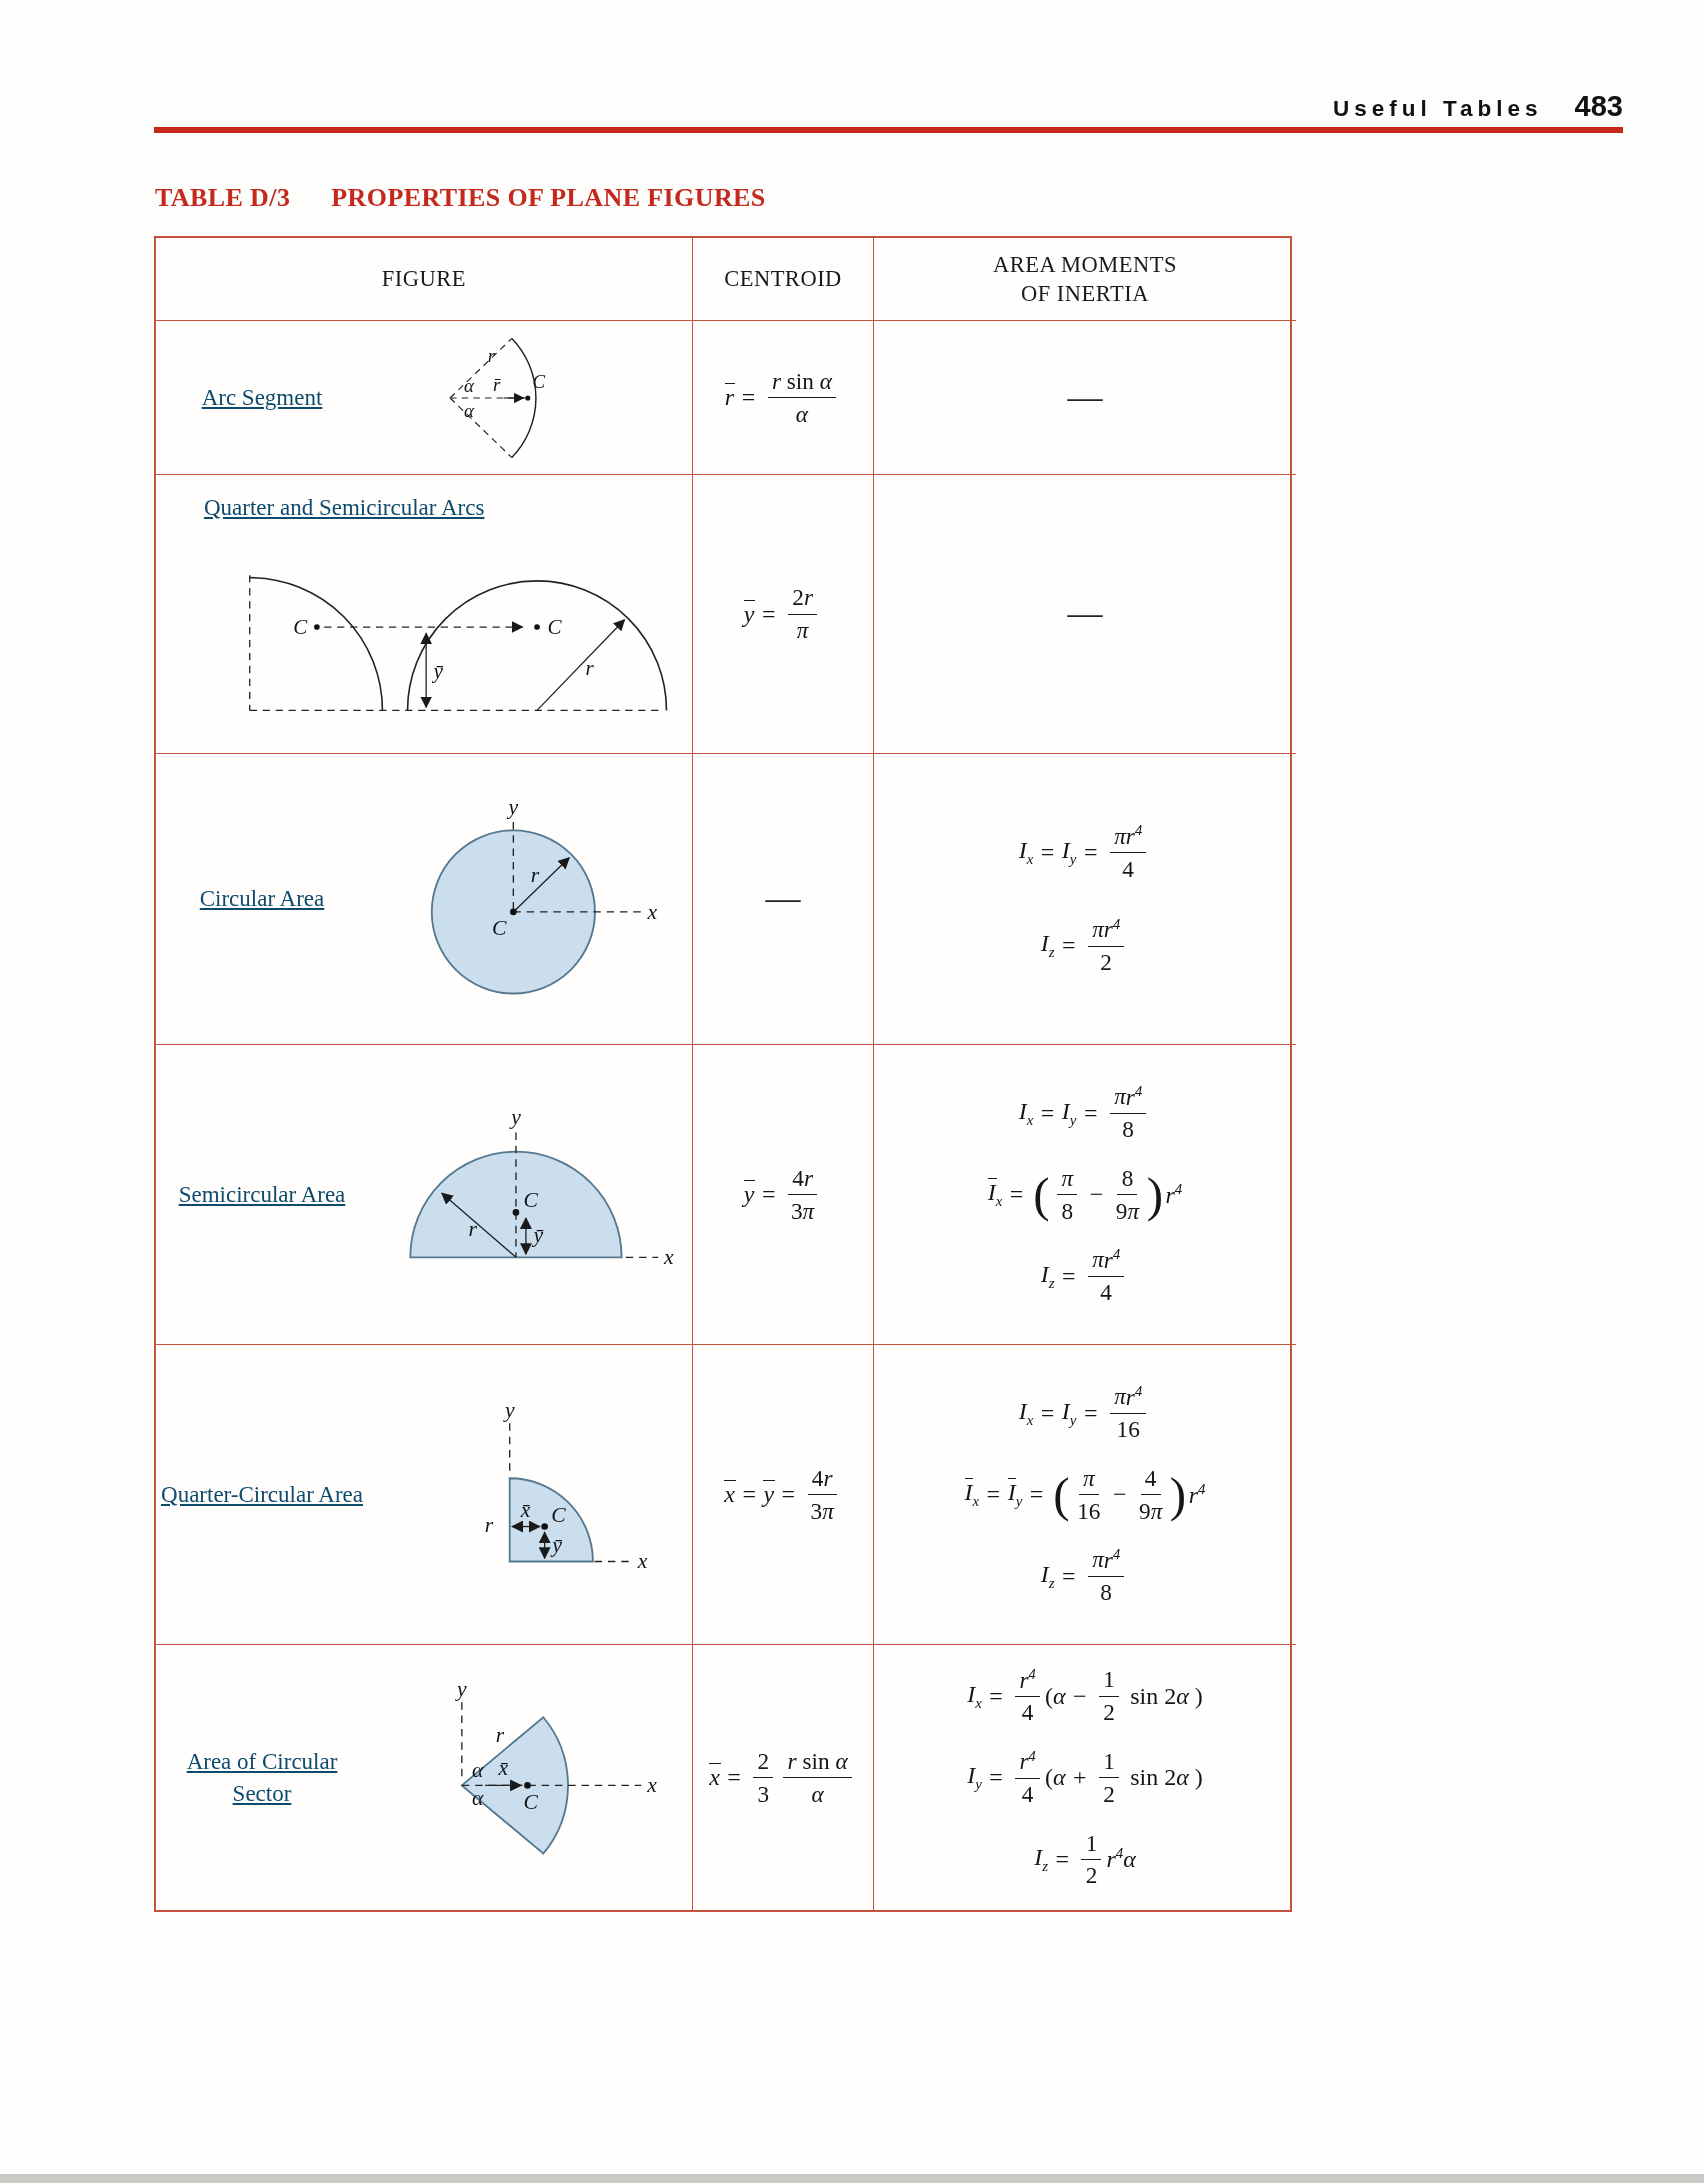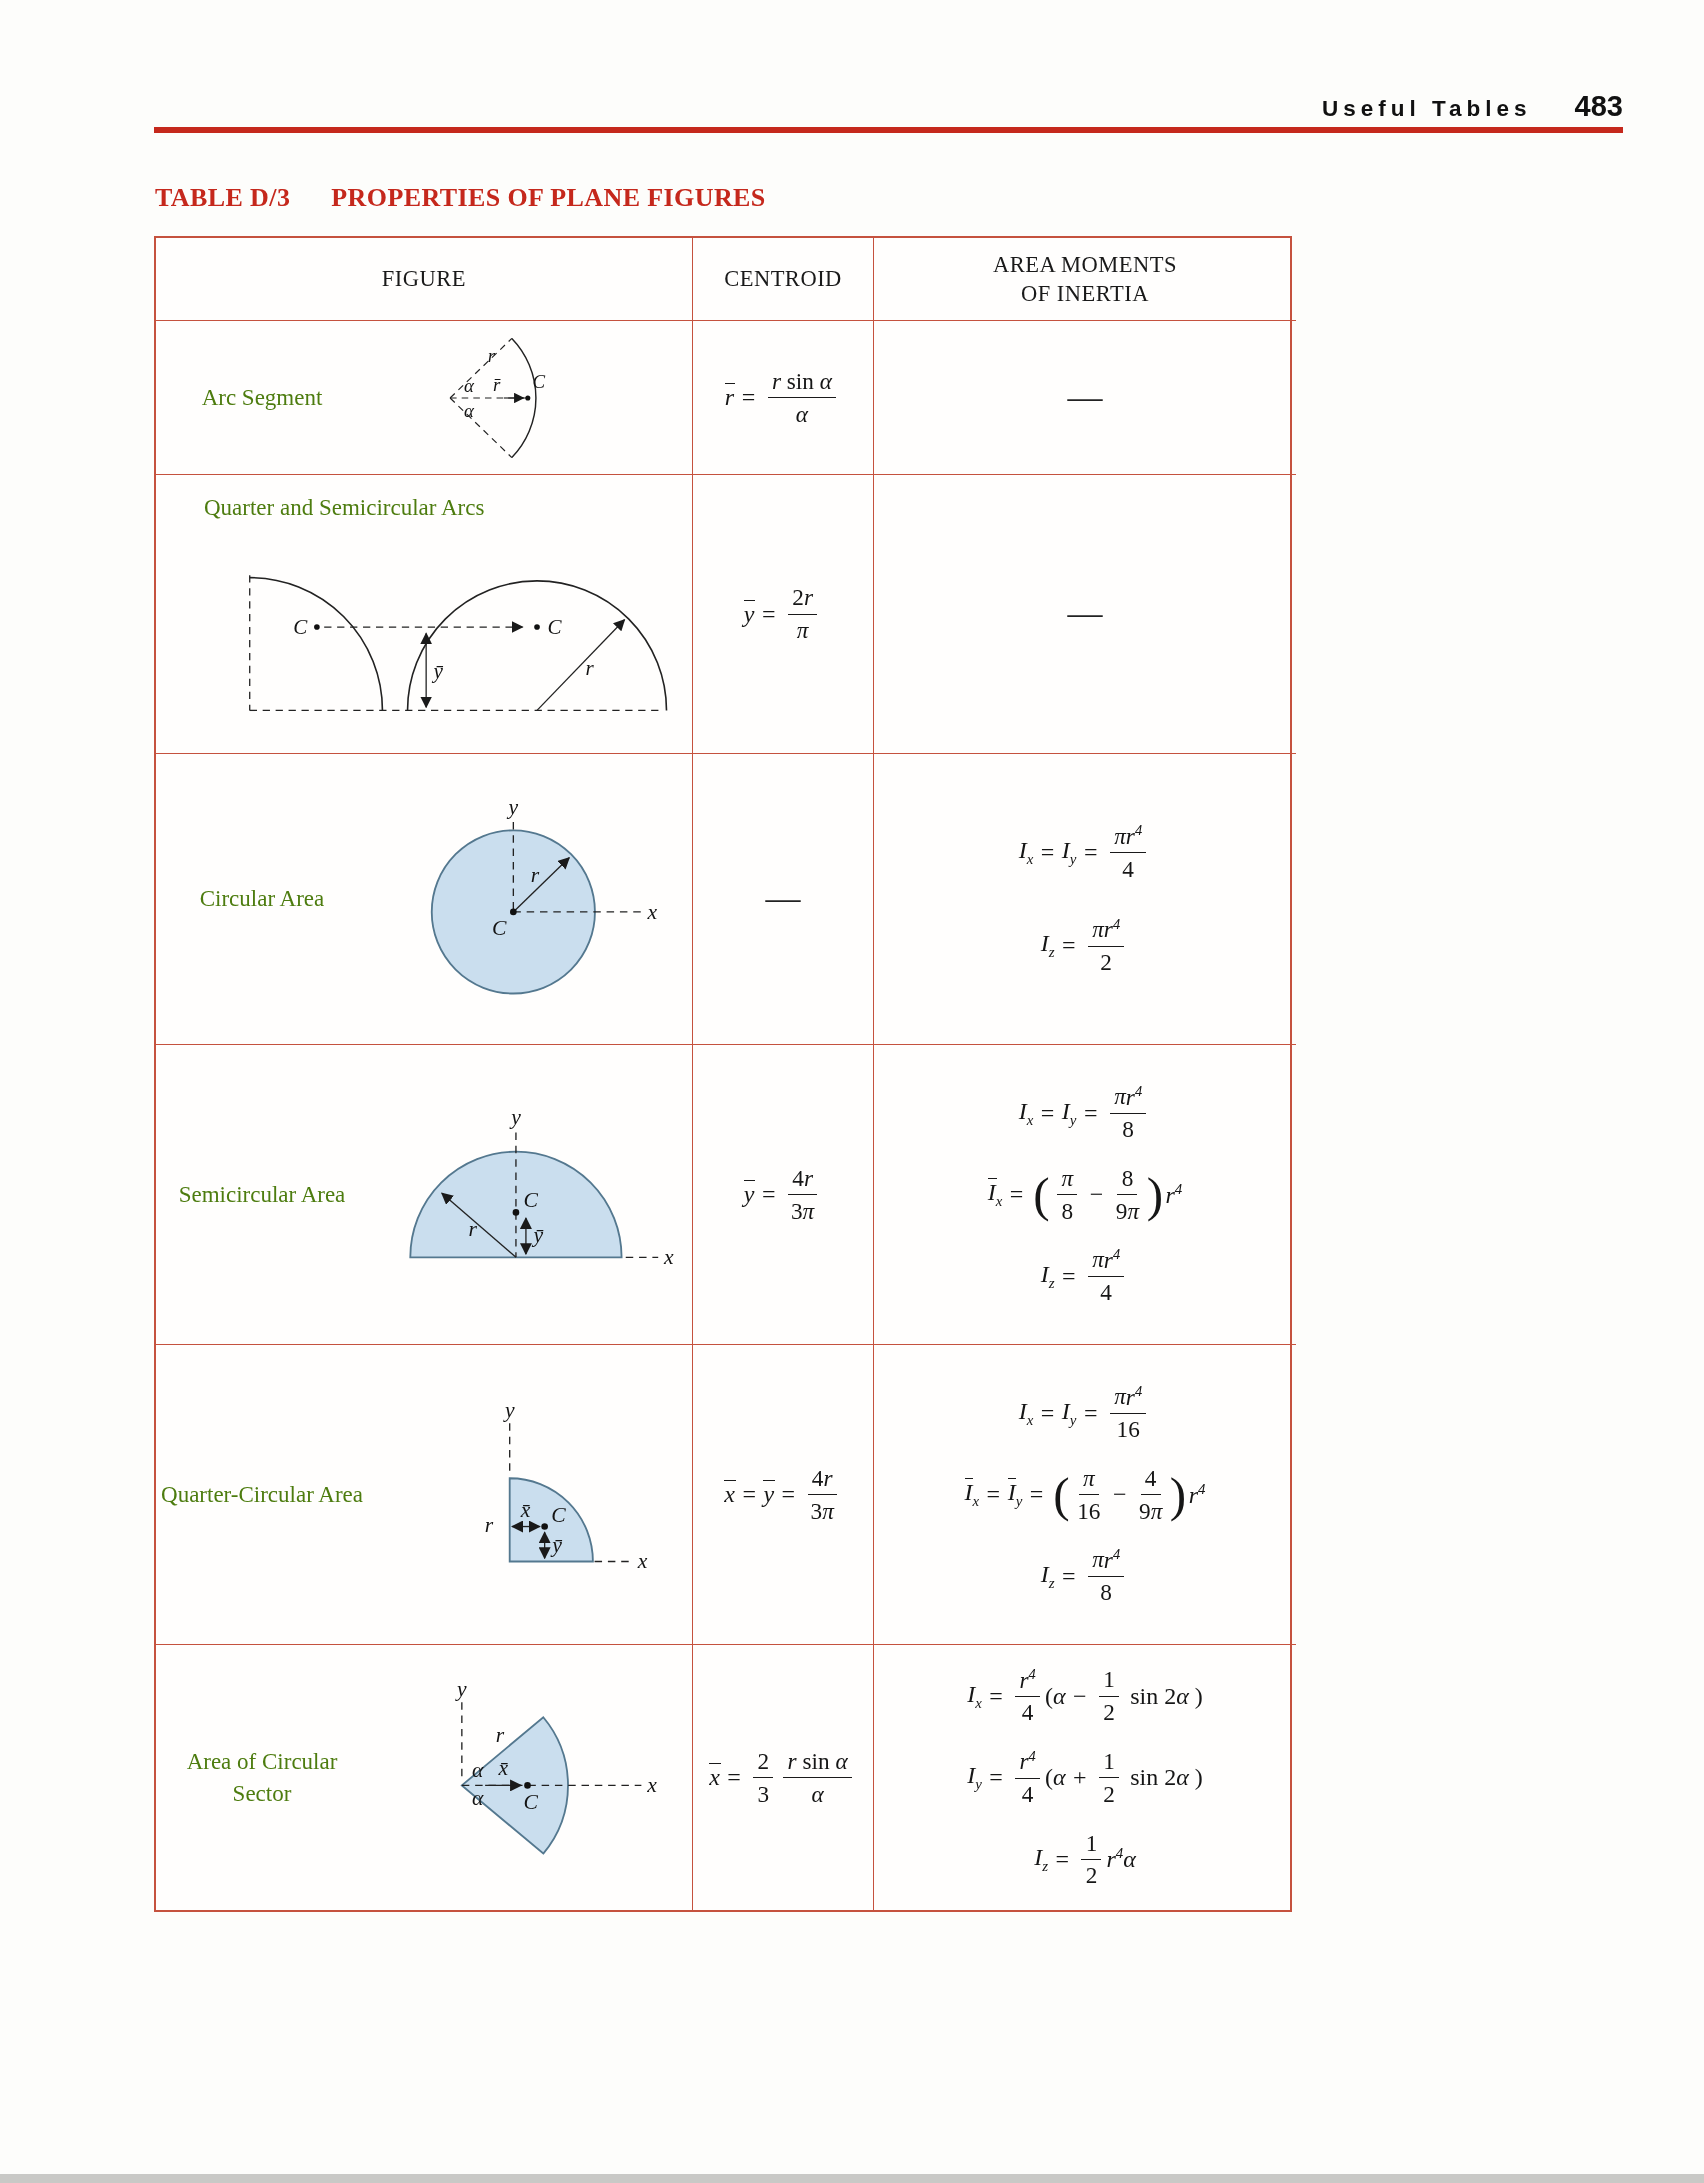--- a/index.html
+++ b/index.html
@@ -9,42 +9,42 @@
     --figure-stroke:#54788f;
     --text:#1a1a1a;
   }
   *{box-sizing:border-box;margin:0;padding:0;}
   html,body{background:#ffffff;}
   body{
     width:1705px;height:2183px;position:relative;overflow:hidden;
     font-family:"Liberation Serif",serif;color:var(--text);background:#fdfdfb;
   }
   
-  .running-head{position:absolute;top:90px;right:82px;display:flex;align-items:baseline;gap:32px;}
+  .running-head{position:absolute;top:90px;right:82px;display:flex;align-items:baseline;gap:21px;}
   .running-head .label{font-family:"Liberation Sans",sans-serif;font-weight:700;font-size:22.5px;letter-spacing:5px;color:#111;}
   .running-head .pagenum{font-family:"Liberation Sans",sans-serif;font-weight:700;font-size:29px;color:#111;margin-left:11px;}
   .head-rule{position:absolute;left:154px;top:127px;width:1469px;height:5.8px;background:var(--accent-red);}
   
   .table-title{position:absolute;left:155px;top:183px;color:var(--accent-red);font-weight:700;font-size:26px;letter-spacing:0.4px;}
   .table-title .ttext{margin-left:41px;}
   
   .dtable{
     position:absolute;left:154px;top:236px;width:1138px;
     border:2.5px solid var(--table-border);
     display:grid;grid-template-columns:537px 181px 422px;
     grid-template-rows:83px 154px 279px 291px 300px 300px 265px;
     background:#fffefd;
   }
   .cell{border-right:1.7px solid var(--table-border);border-bottom:1.7px solid var(--table-border);position:relative;}
   .last-col{border-right:none;}
   .last-row{border-bottom:none;}
   .hc{display:flex;flex-direction:column;align-items:center;justify-content:center;font-size:22.5px;letter-spacing:0.5px;line-height:1.3;}
   
   .figcell{display:flex;align-items:center;}
-  .figlabel{width:212px;flex:0 0 auto;text-align:center;font-size:23px;line-height:1.35;color:#4d7c0f;}
+  .figlabel{width:212px;flex:0 0 auto;text-align:center;font-size:23px;line-height:1.35;color:#0c4a6e;text-decoration:underline;}
   .figart{flex:1;display:flex;justify-content:center;align-items:center;}
   .figcell-col{display:flex;flex-direction:column;align-items:flex-start;padding:16.6px 0 0 48px;}
   .figcell-col .figlabel{width:auto;text-align:left;margin-bottom:9px;}
   .figcell-col .figart{width:100%;justify-content:center;}
   
   .ccell{display:flex;align-items:center;justify-content:center;}
   .icell{display:flex;flex-direction:column;align-items:center;justify-content:center;gap:21.6px;}
   .icell.gap-lg{gap:33px;}
   .dash-cell{display:flex;align-items:center;justify-content:center;font-size:35px;color:#222;}
   

